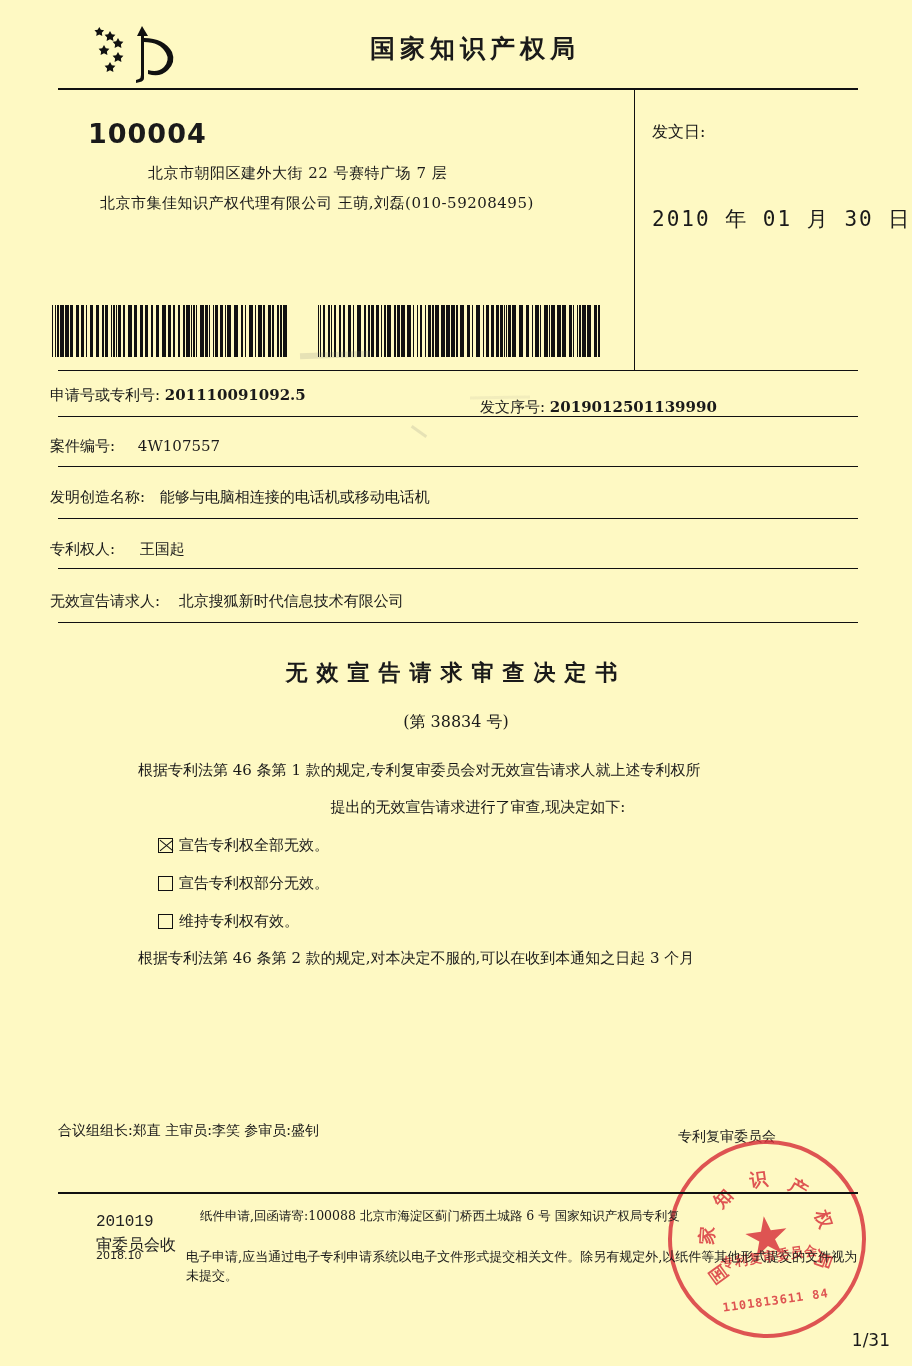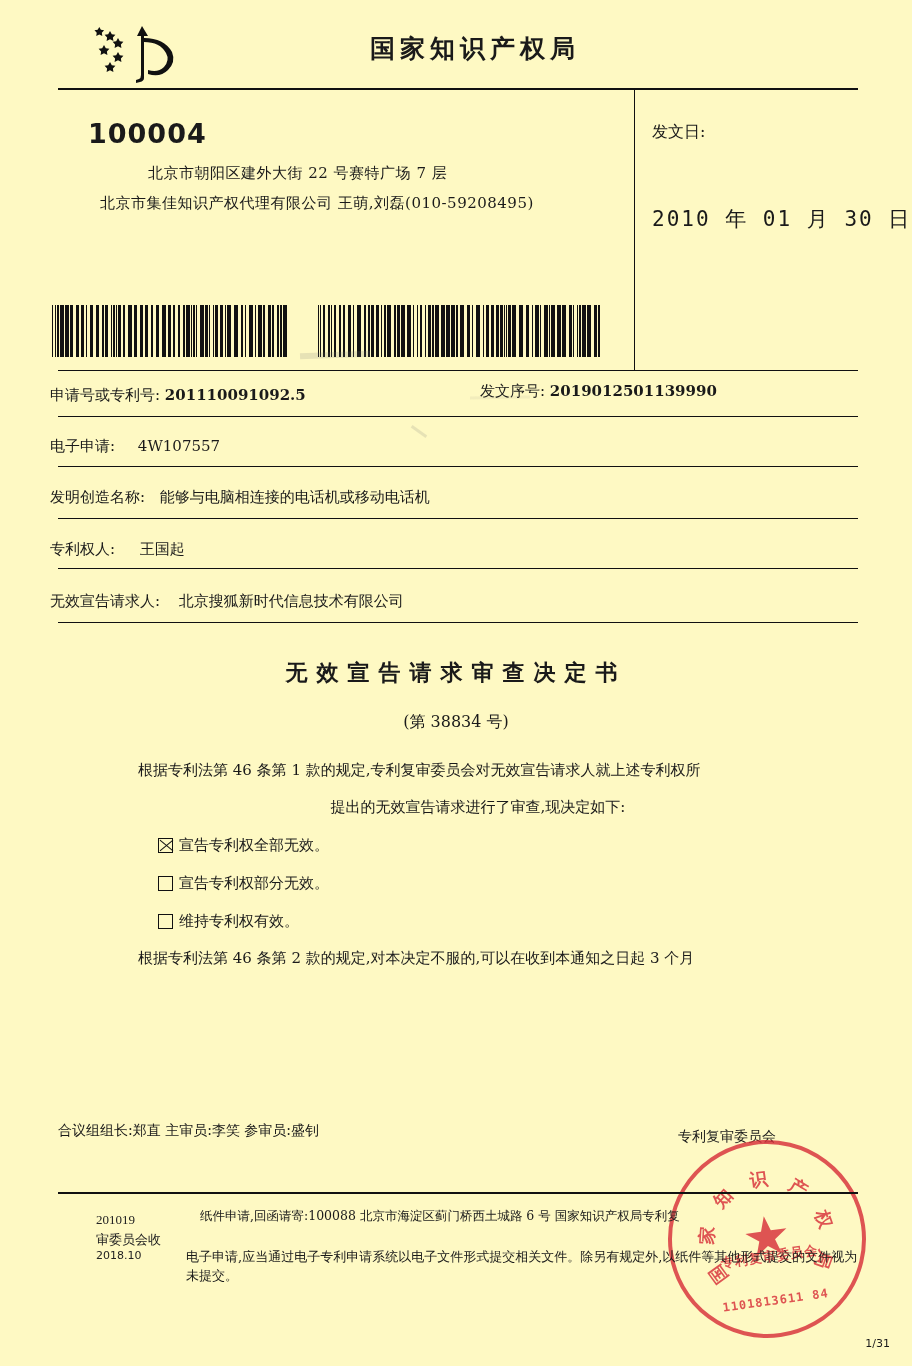--- a/index.html
+++ b/index.html
@@ -251,23 +251,23 @@
   
   .footer-line {
     position: absolute;
     left: 58px; top: 1192px;
     width: 800px; height: 2px;
     background: #111;
   }
   .footer-code {
     position: absolute;
     left: 96px; top: 1210px;
-    font-size: 13px;
+    font-size: 16px;
     line-height: 1.5;
-    font-family: Liberation Serif, serif;
+    font-family: Liberation Mono, monospace;
     color: #222;
   }
   .footer-code2 {
     position: absolute;
     left: 96px; top: 1248px;
     font-size: 11px;
     line-height: 1.5;
     font-family: "DejaVu Sans", "Liberation Sans", sans-serif;
     color: #222;
   }
@@ -281,21 +281,21 @@
     position: absolute;
     left: 186px; top: 1248px;
     font-size: 13px;
     width: 676px;
     line-height: 1.45;
     font-family: "DejaVu Serif", "Liberation Serif", serif;
   }
   .page-num {
     position: absolute;
     right: 22px; bottom: 16px;
-    font-size: 11px;
+    font-size: 17px;
     font-family: "DejaVu Sans", "Liberation Sans", sans-serif;
     margin-left: 23px;
   }
   .smudge {
     position: absolute;
     background: rgba(120,120,120,0.18);
   }
 </style>
 </head>
 <body>
@@ -341,27 +341,27 @@
   <div class="barcode" id="barcode2"><span style="width:1px"></span><span style="width:1px;background:transparent"></span><span style="width:1px"></span><span style="width:2px;background:transparent"></span><span style="width:2px"></span><span style="width:3px;background:transparent"></span><span style="width:2px"></span><span style="width:1px;background:transparent"></span><span style="width:1px"></span><span style="width:2px;background:transparent"></span><span style="width:2px"></span><span style="width:3px;background:transparent"></span><span style="width:2px"></span><span style="width:2px;background:transparent"></span><span style="width:2px"></span><span style="width:3px;background:transparent"></span><span style="width:3px"></span><span style="width:2px;background:transparent"></span><span style="width:1px"></span><span style="width:3px;background:transparent"></span><span style="width:4px"></span><span style="width:3px;background:transparent"></span><span style="width:2px"></span><span style="width:2px;background:transparent"></span><span style="width:2px"></span><span style="width:1px;background:transparent"></span><span style="width:3px"></span><span style="width:2px;background:transparent"></span><span style="width:3px"></span><span style="width:2px;background:transparent"></span><span style="width:1px"></span><span style="width:2px;background:transparent"></span><span style="width:2px"></span><span style="width:1px;background:transparent"></span><span style="width:4px"></span><span style="width:3px;background:transparent"></span><span style="width:2px"></span><span style="width:1px;background:transparent"></span><span style="width:3px"></span><span style="width:1px;background:transparent"></span><span style="width:4px"></span><span style="width:2px;background:transparent"></span><span style="width:4px"></span><span style="width:2px;background:transparent"></span><span style="width:1px"></span><span style="width:3px;background:transparent"></span><span style="width:1px"></span><span style="width:2px;background:transparent"></span><span style="width:2px"></span><span style="width:3px;background:transparent"></span><span style="width:1px"></span><span style="width:2px;background:transparent"></span><span style="width:3px"></span><span style="width:1px;background:transparent"></span><span style="width:2px"></span><span style="width:1px;background:transparent"></span><span style="width:4px"></span><span style="width:2px;background:transparent"></span><span style="width:4px"></span><span style="width:1px;background:transparent"></span><span style="width:4px"></span><span style="width:1px;background:transparent"></span><span style="width:4px"></span><span style="width:1px;background:transparent"></span><span style="width:2px"></span><span style="width:2px;background:transparent"></span><span style="width:4px"></span><span style="width:3px;background:transparent"></span><span style="width:3px"></span><span style="width:2px;background:transparent"></span><span style="width:1px"></span><span style="width:3px;background:transparent"></span><span style="width:4px"></span><span style="width:3px;background:transparent"></span><span style="width:1px"></span><span style="width:2px;background:transparent"></span><span style="width:3px"></span><span style="width:2px;background:transparent"></span><span style="width:3px"></span><span style="width:2px;background:transparent"></span><span style="width:3px"></span><span style="width:1px;background:transparent"></span><span style="width:3px"></span><span style="width:1px;background:transparent"></span><span style="width:1px"></span><span style="width:1px;background:transparent"></span><span style="width:1px"></span><span style="width:1px;background:transparent"></span><span style="width:3px"></span><span style="width:1px;background:transparent"></span><span style="width:4px"></span><span style="width:3px;background:transparent"></span><span style="width:4px"></span><span style="width:3px;background:transparent"></span><span style="width:3px"></span><span style="width:3px;background:transparent"></span><span style="width:1px"></span><span style="width:2px;background:transparent"></span><span style="width:4px"></span><span style="width:1px;background:transparent"></span><span style="width:1px"></span><span style="width:3px;background:transparent"></span><span style="width:4px"></span><span style="width:1px;background:transparent"></span><span style="width:1px"></span><span style="width:1px;background:transparent"></span><span style="width:4px"></span><span style="width:2px;background:transparent"></span><span style="width:4px"></span><span style="width:1px;background:transparent"></span><span style="width:4px"></span><span style="width:3px;background:transparent"></span><span style="width:3px"></span><span style="width:1px;background:transparent"></span><span style="width:1px"></span><span style="width:3px;background:transparent"></span><span style="width:1px"></span><span style="width:1px;background:transparent"></span><span style="width:2px"></span><span style="width:1px;background:transparent"></span><span style="width:4px"></span><span style="width:1px;background:transparent"></span><span style="width:4px"></span><span style="width:3px;background:transparent"></span><span style="width:3px"></span><span style="width:1px;background:transparent"></span><span style="width:2px"></span><span style="width:3px;background:transparent"></span></div>
 
   <div class="smudge" style="left:300px; top:352px; width:70px; height:6px; transform:rotate(-2deg);"></div>
   <div class="smudge" style="left:410px; top:430px; width:18px; height:3px; transform:rotate(35deg);"></div>
   <div class="smudge" style="left:470px; top:396px; width:60px; height:3px; transform:rotate(-1deg); opacity:.5;"></div>
 
   <div class="field" style="left:50px; top:386px;">
     <span class="lbl">申请号或专利号:</span>
     <span class="val">201110091092.5</span>
   </div>
-  <div class="field" style="left:480px; top:382px;text-align:right;">
+  <div class="field" style="left:480px; top:398px;text-align:right;">
     <span class="lbl">发文序号:</span>
     <span class="val">2019012501139990</span>
   </div>
 
   <div class="field" style="left:50px; top:437px;">
-    <span class="lbl">电子申请:</span>
+    <span class="lbl">案件编号:</span>
     <span class="val-n" style="margin-left:18px;">4W107557</span>
   </div>
 
   <div class="field" style="left:50px; top:488px;">
     <span class="lbl">发明创造名称:</span>
     <span class="val-n" style="margin-left:10px;">能够与电脑相连接的电话机或移动电话机</span>
   </div>
 
   <div class="field" style="left:50px; top:540px;">
     <span class="lbl">专利权人:</span>

